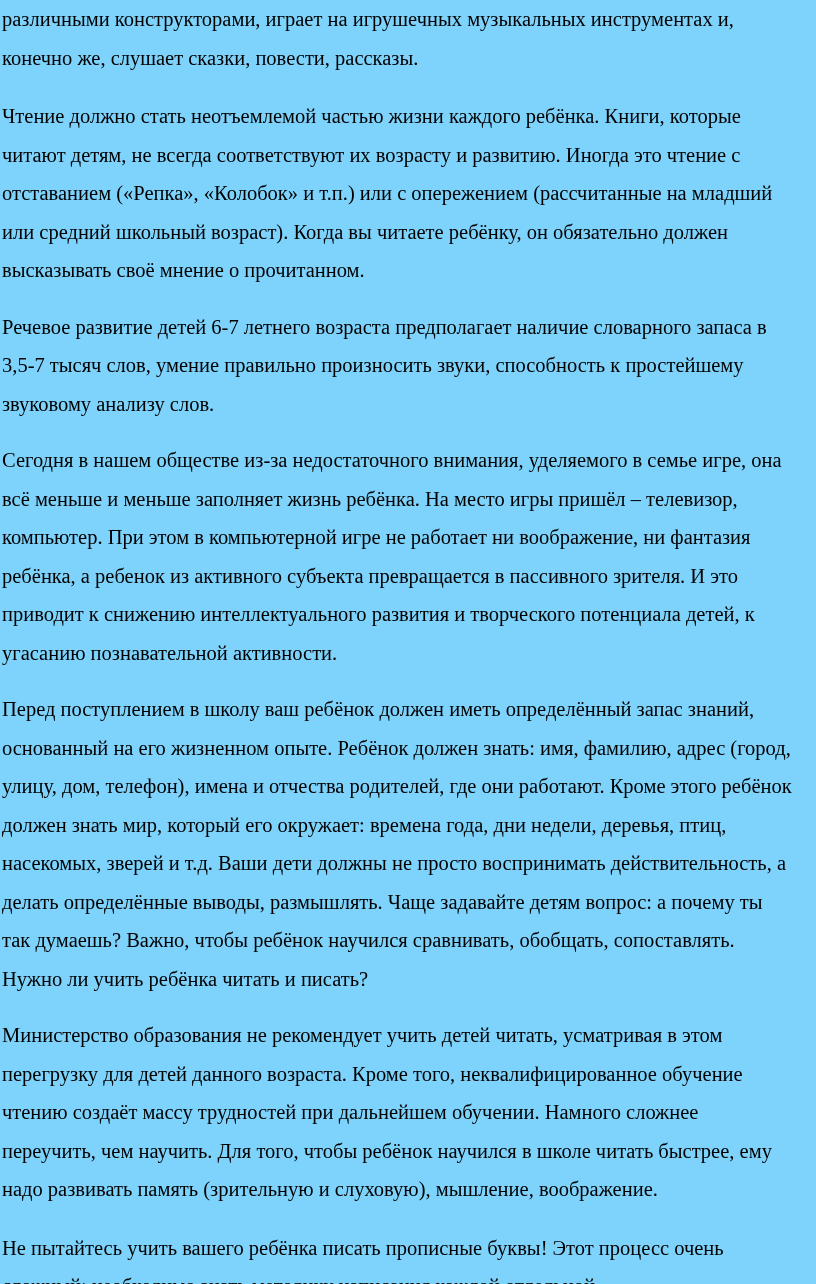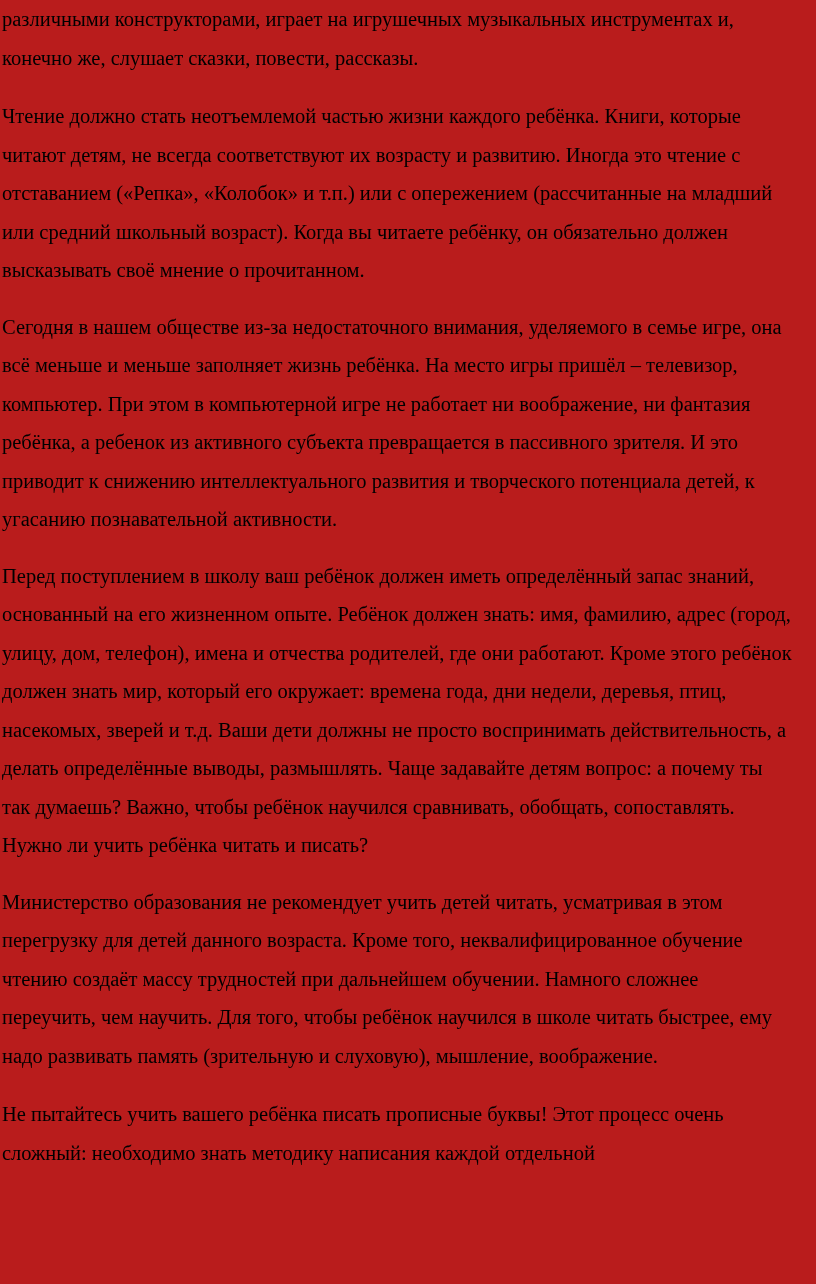--- a/index.html
+++ b/index.html
@@ -4,21 +4,21 @@
 <style>
   html, body {
     margin: 0;
     padding: 0;
     background: #ffffff;
   }
   .page {
     width: 816px;
     height: 1284px;
     box-sizing: border-box;
-    background: #b91c1c;
+    background: #7dd3fc;
     padding: 0 0 0 0;
     overflow: hidden;
     position: relative;
   }
   .content {
     box-sizing: border-box;
     padding: 0px 22px 0px 2px;
     width: 816px;
   }
   p {
@@ -40,18 +40,19 @@
     margin-top: 20px;
   }
 </style>
 </head>
 <body>
 
 <div class="page">
   <div class="content">
     <p class="first">различными конструкторами, играет на игрушечных музыкальных инструментах и, конечно же, слушает сказки, повести, рассказы.</p>
     <p class="tight">Чтение должно стать неотъемлемой частью жизни каждого ребёнка. Книги, которые читают детям, не всегда соответствуют их возрасту и развитию. Иногда это чтение с отставанием («Репка», «Колобок» и т.п.) или с опережением (рассчитанные на младший или средний школьный возраст). Когда вы читаете ребёнку, он обязательно должен высказывать своё мнение о прочитанном.</p>
+    <p class="para">Речевое развитие детей 6-7 летнего возраста предполагает наличие словарного запаса в 3,5-7 тысяч слов, умение правильно произносить звуки, способность к простейшему звуковому анализу слов.</p>
     <p class="para">Сегодня в нашем обществе из-за недостаточного внимания, уделяемого в семье игре, она всё меньше и меньше заполняет жизнь ребёнка. На место игры пришёл – телевизор, компьютер. При этом в компьютерной игре не работает ни воображение, ни фантазия ребёнка, а ребенок из активного субъекта превращается в пассивного зрителя. И это приводит к снижению интеллектуального развития и творческого потенциала детей, к угасанию познавательной активности.</p>
     <p class="para">Перед поступлением в школу ваш ребёнок должен иметь определённый запас знаний, основанный на его жизненном опыте. Ребёнок должен знать: имя, фамилию, адрес (город, улицу, дом, телефон), имена и отчества родителей, где они работают. Кроме этого ребёнок должен знать мир, который его окружает: времена года, дни недели, деревья, птиц, насекомых, зверей и т.д. Ваши дети должны не просто воспринимать действительность, а делать определённые выводы, размышлять. Чаще задавайте детям вопрос: а почему ты так думаешь? Важно, чтобы ребёнок научился сравнивать, обобщать, сопоставлять. Нужно ли учить ребёнка читать и писать?</p>
     <p class="para">Министерство образования не рекомендует учить детей читать, усматривая в этом перегрузку для детей данного возраста. Кроме того, неквалифицированное обучение чтению создаёт массу трудностей при дальнейшем обучении. Намного сложнее переучить, чем научить. Для того, чтобы ребёнок научился в школе читать быстрее, ему надо развивать память (зрительную и слуховую), мышление, воображение.</p>
     <p class="tight">Не пытайтесь учить вашего ребёнка писать прописные буквы! Этот процесс очень сложный: необходимо знать методику написания каждой отдельной</p>
   </div>
 </div>
 
 </body></html>

